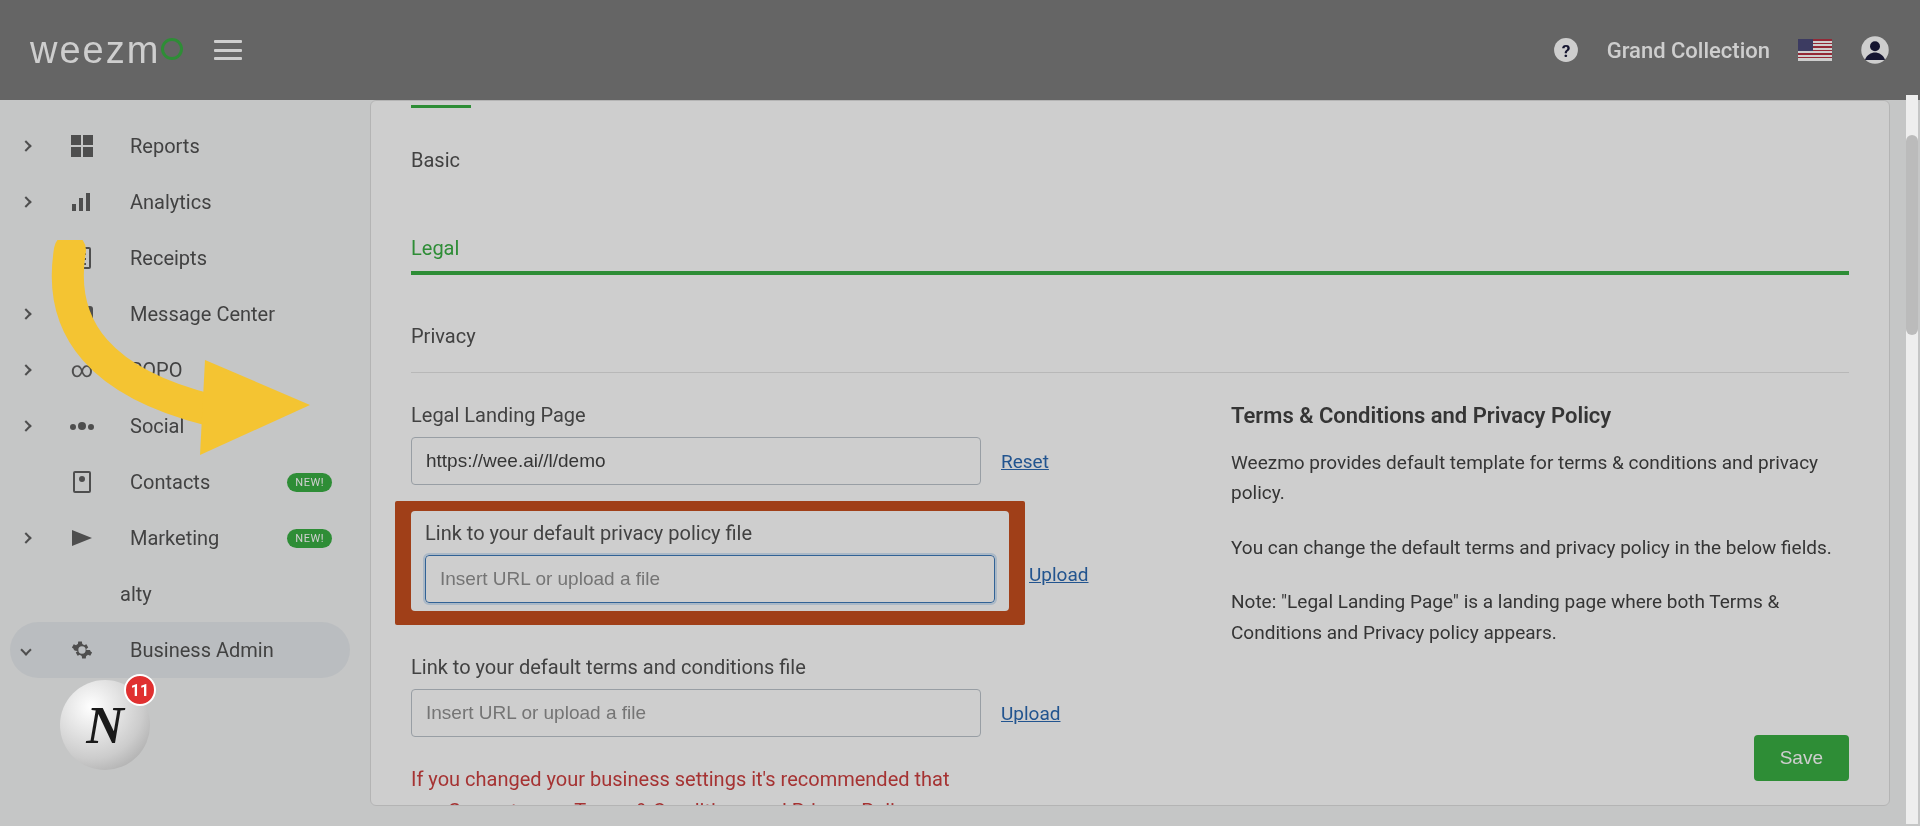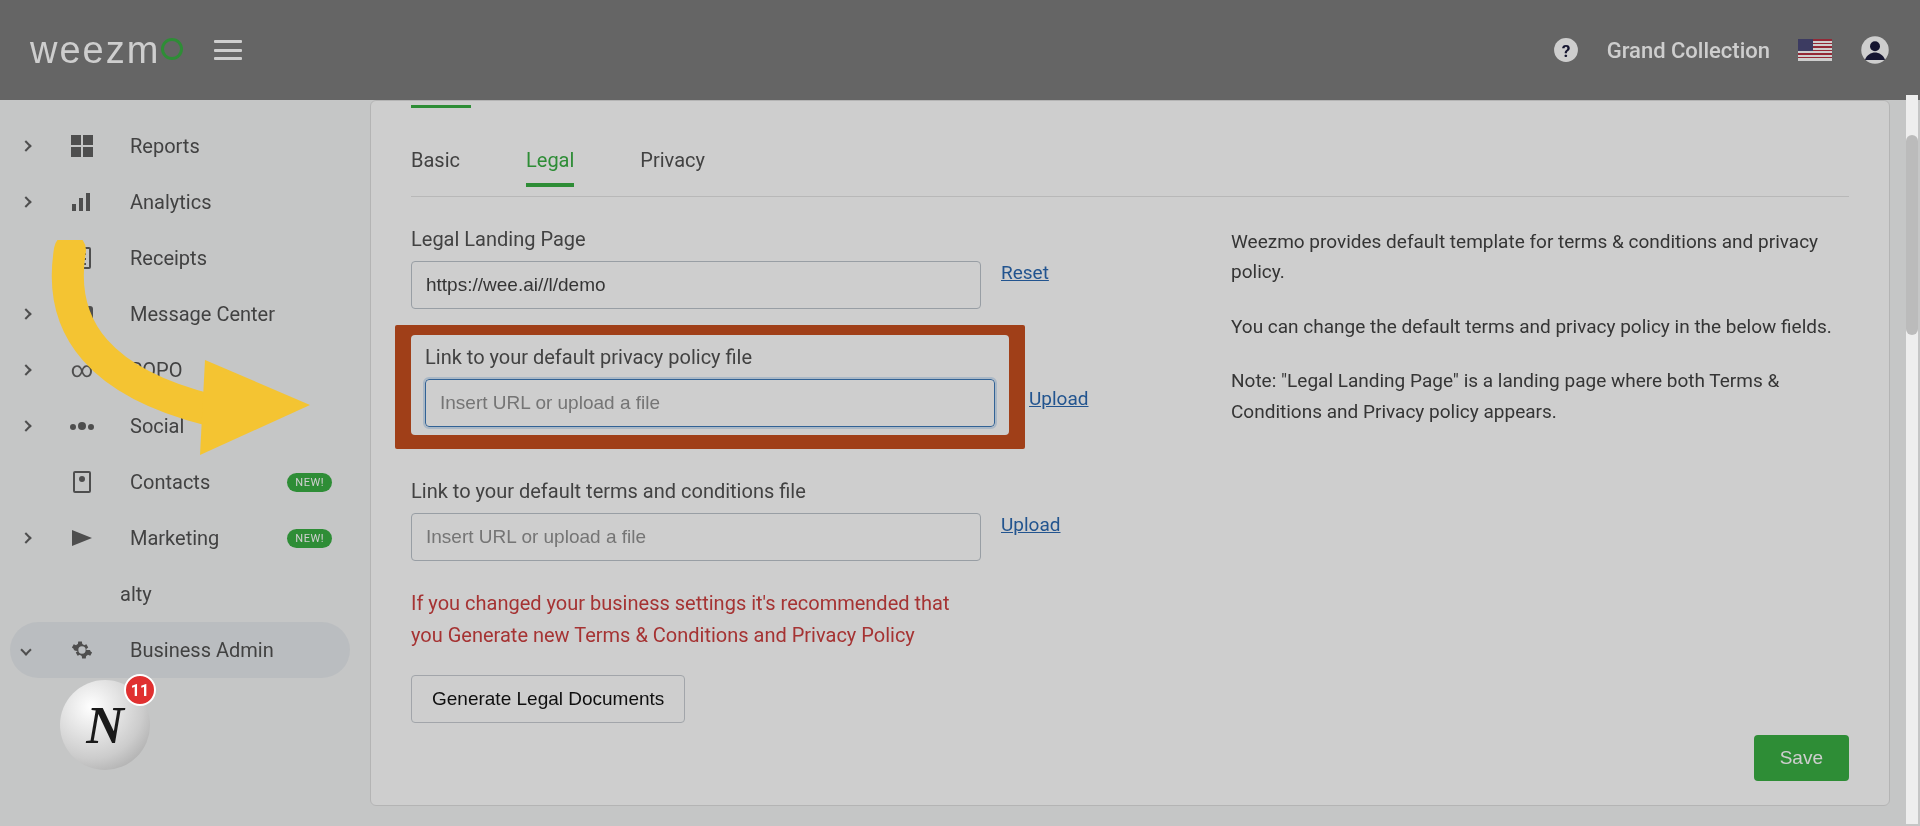--- a/index.html
+++ b/index.html
@@ -46,31 +46,31 @@
   .icon-people span:nth-child(2){width:8px;height:8px;}
   .icon-contacts { width:18px; height:22px; border:2px solid #555; border-radius:2px; position:relative; }
   .icon-contacts::before{content:"";position:absolute;top:3px;left:4px;width:6px;height:6px;border-radius:50%;background:#555;}
   .icon-send { width:0;height:0;border-left:20px solid #555;border-top:8px solid transparent;border-bottom:8px solid transparent; }
 
   
   .main { flex: 1; padding: 0 30px 30px 0; overflow:hidden; }
   .card { background: #fff; border: 1px solid #ddd; border-radius: 6px; margin-left: 10px; height: 100%; padding: 0 40px 30px 40px; position: relative; overflow:hidden; }
   .top-tabs-hint { height: 0; border-top: 3px solid #2aa835; width: 60px; position: relative; top: 0; margin-top: 0; }
   .top-tabs-wrap { padding-top: 4px; }
-  .subtabs { display: flex; gap: 66px; padding: 40px 0 10px 0; border-bottom: 1px solid #e2e2e2; margin-bottom: 30px; }
+  .subtabs { display: flex; gap: 50px; padding: 40px 0 10px 0; border-bottom: 1px solid #e2e2e2; margin-bottom: 30px; flex-direction: column; }
   .subtab { font-size: 20px; color: #444; padding-bottom: 14px; cursor: pointer; position: relative; }
   .subtab.active { color: #2aa835; }
   .subtab.active::after { content:""; position:absolute; left:0; right:0; bottom:-1px; height:4px; background:#2aa835; }
 
   .cols { display: flex; gap: 120px; }
   .col-left { width: 700px; }
   .col-right { flex: 1; }
 
   .field-label { font-size: 20px; color: #444; margin-bottom: 10px; }
-  .field-row { display: flex; gap: 20px; margin-bottom: 26px; }
+  .field-row { display: flex; gap: 20px; align-items: center; margin-bottom: 26px; }
   input[type=text] { width: 570px; height: 48px; border: 1px solid #b7bfc7; border-radius: 4px; padding: 0 14px; font-size: 19px; color: #333; background:#fff; }
   input[type=text].focused { border: 1px solid #2f6fb3; outline: 2px solid #cfe2f5; }
   input::placeholder { color: #888; }
   .link { color: #1a5dab; text-decoration: underline; font-size: 19px; cursor: pointer; }
 
   .highlight-box { background: #c2410c; padding: 10px 16px 14px 16px; border-radius: 2px; margin: -10px -16px 20px -16px; }
   .highlight-inner { background: #fff; padding: 10px 14px 2px 14px; border-radius: 4px; }
 
   .warning-text { color: #c93030; font-size: 20px; line-height: 1.6; margin: 10px 0 24px 0; max-width: 560px; }
   .btn { border: 1px solid #c4c9cf; background: #fff; padding: 12px 20px; font-size: 19px; border-radius: 4px; cursor: pointer; }
@@ -247,20 +247,21 @@
             <input type="text" placeholder="Insert URL or upload a file" style="">
             <span class="link">Upload</span>
           </div>
 
           <div class="warning-text">If you changed your business settings it's recommended that you Generate new Terms &amp; Conditions and Privacy Policy</div>
 
           <button class="btn">Generate Legal Documents</button>
         </div>
 
         <div class="col-right">
+          <div class="right-title">Terms &amp; Conditions and Privacy Policy</div>
           <div class="right-text">Weezmo provides default template for terms &amp; conditions and privacy policy.</div>
           <div class="right-text">You can change the default terms and privacy policy in the below fields.</div>
           <div class="right-text">Note: "Legal Landing Page" is a landing page where both Terms &amp; Conditions and Privacy policy appears.</div>
         </div>
       </div>
 
       <div class="save-row">
         <button class="btn-primary">Save</button>
       </div>
     </div>

